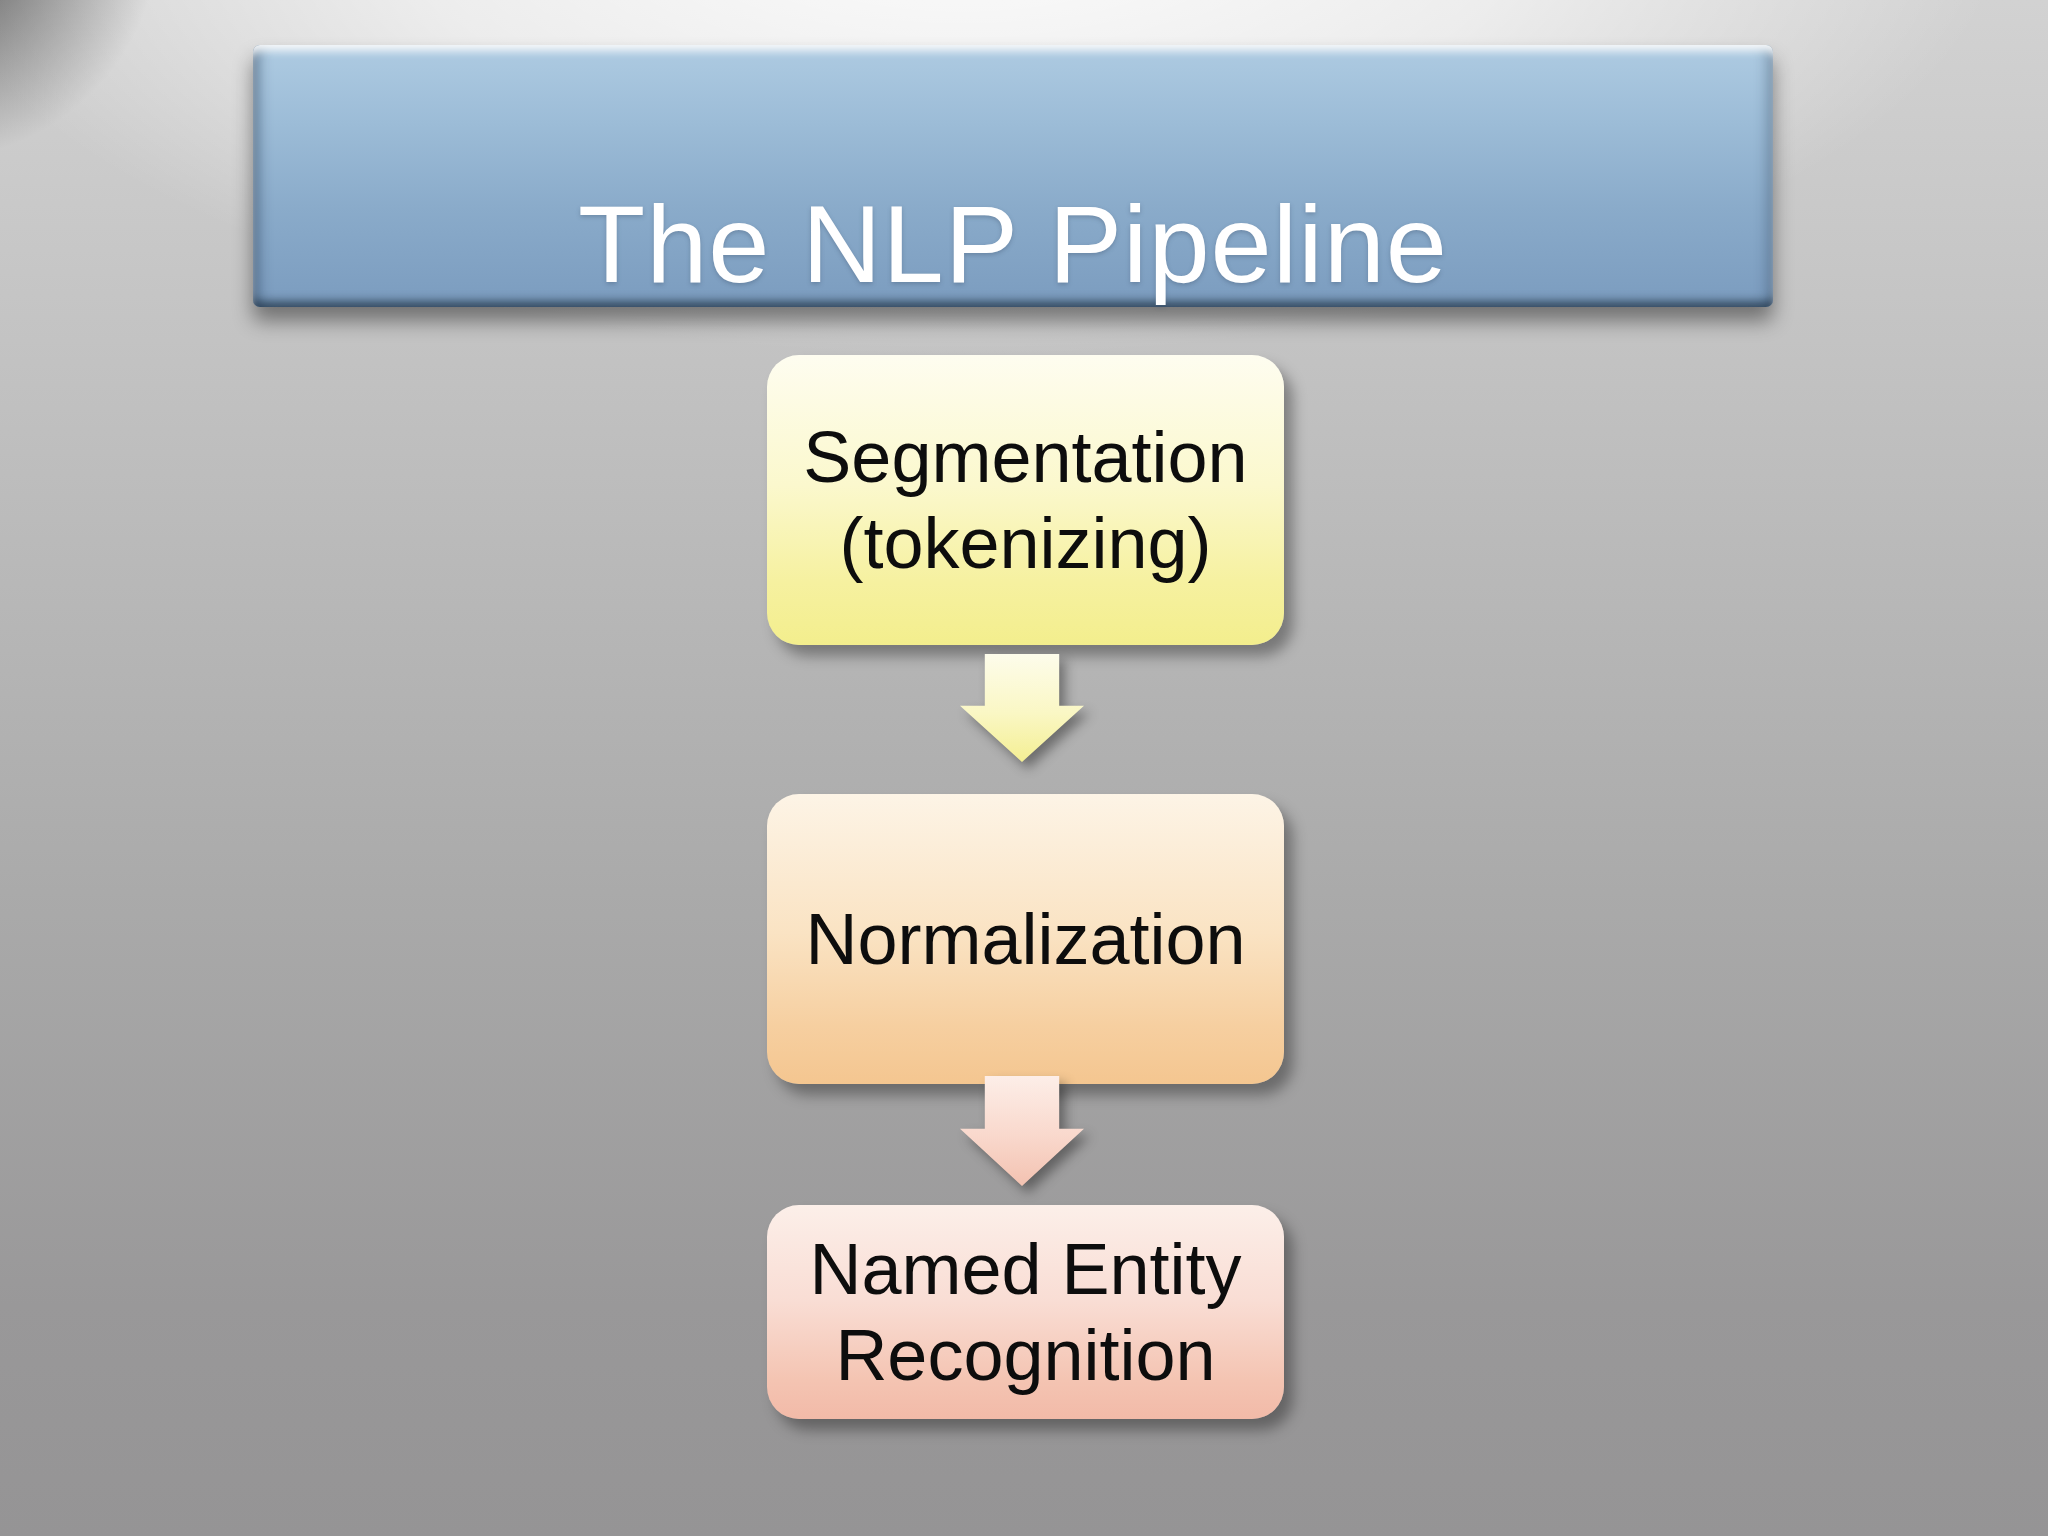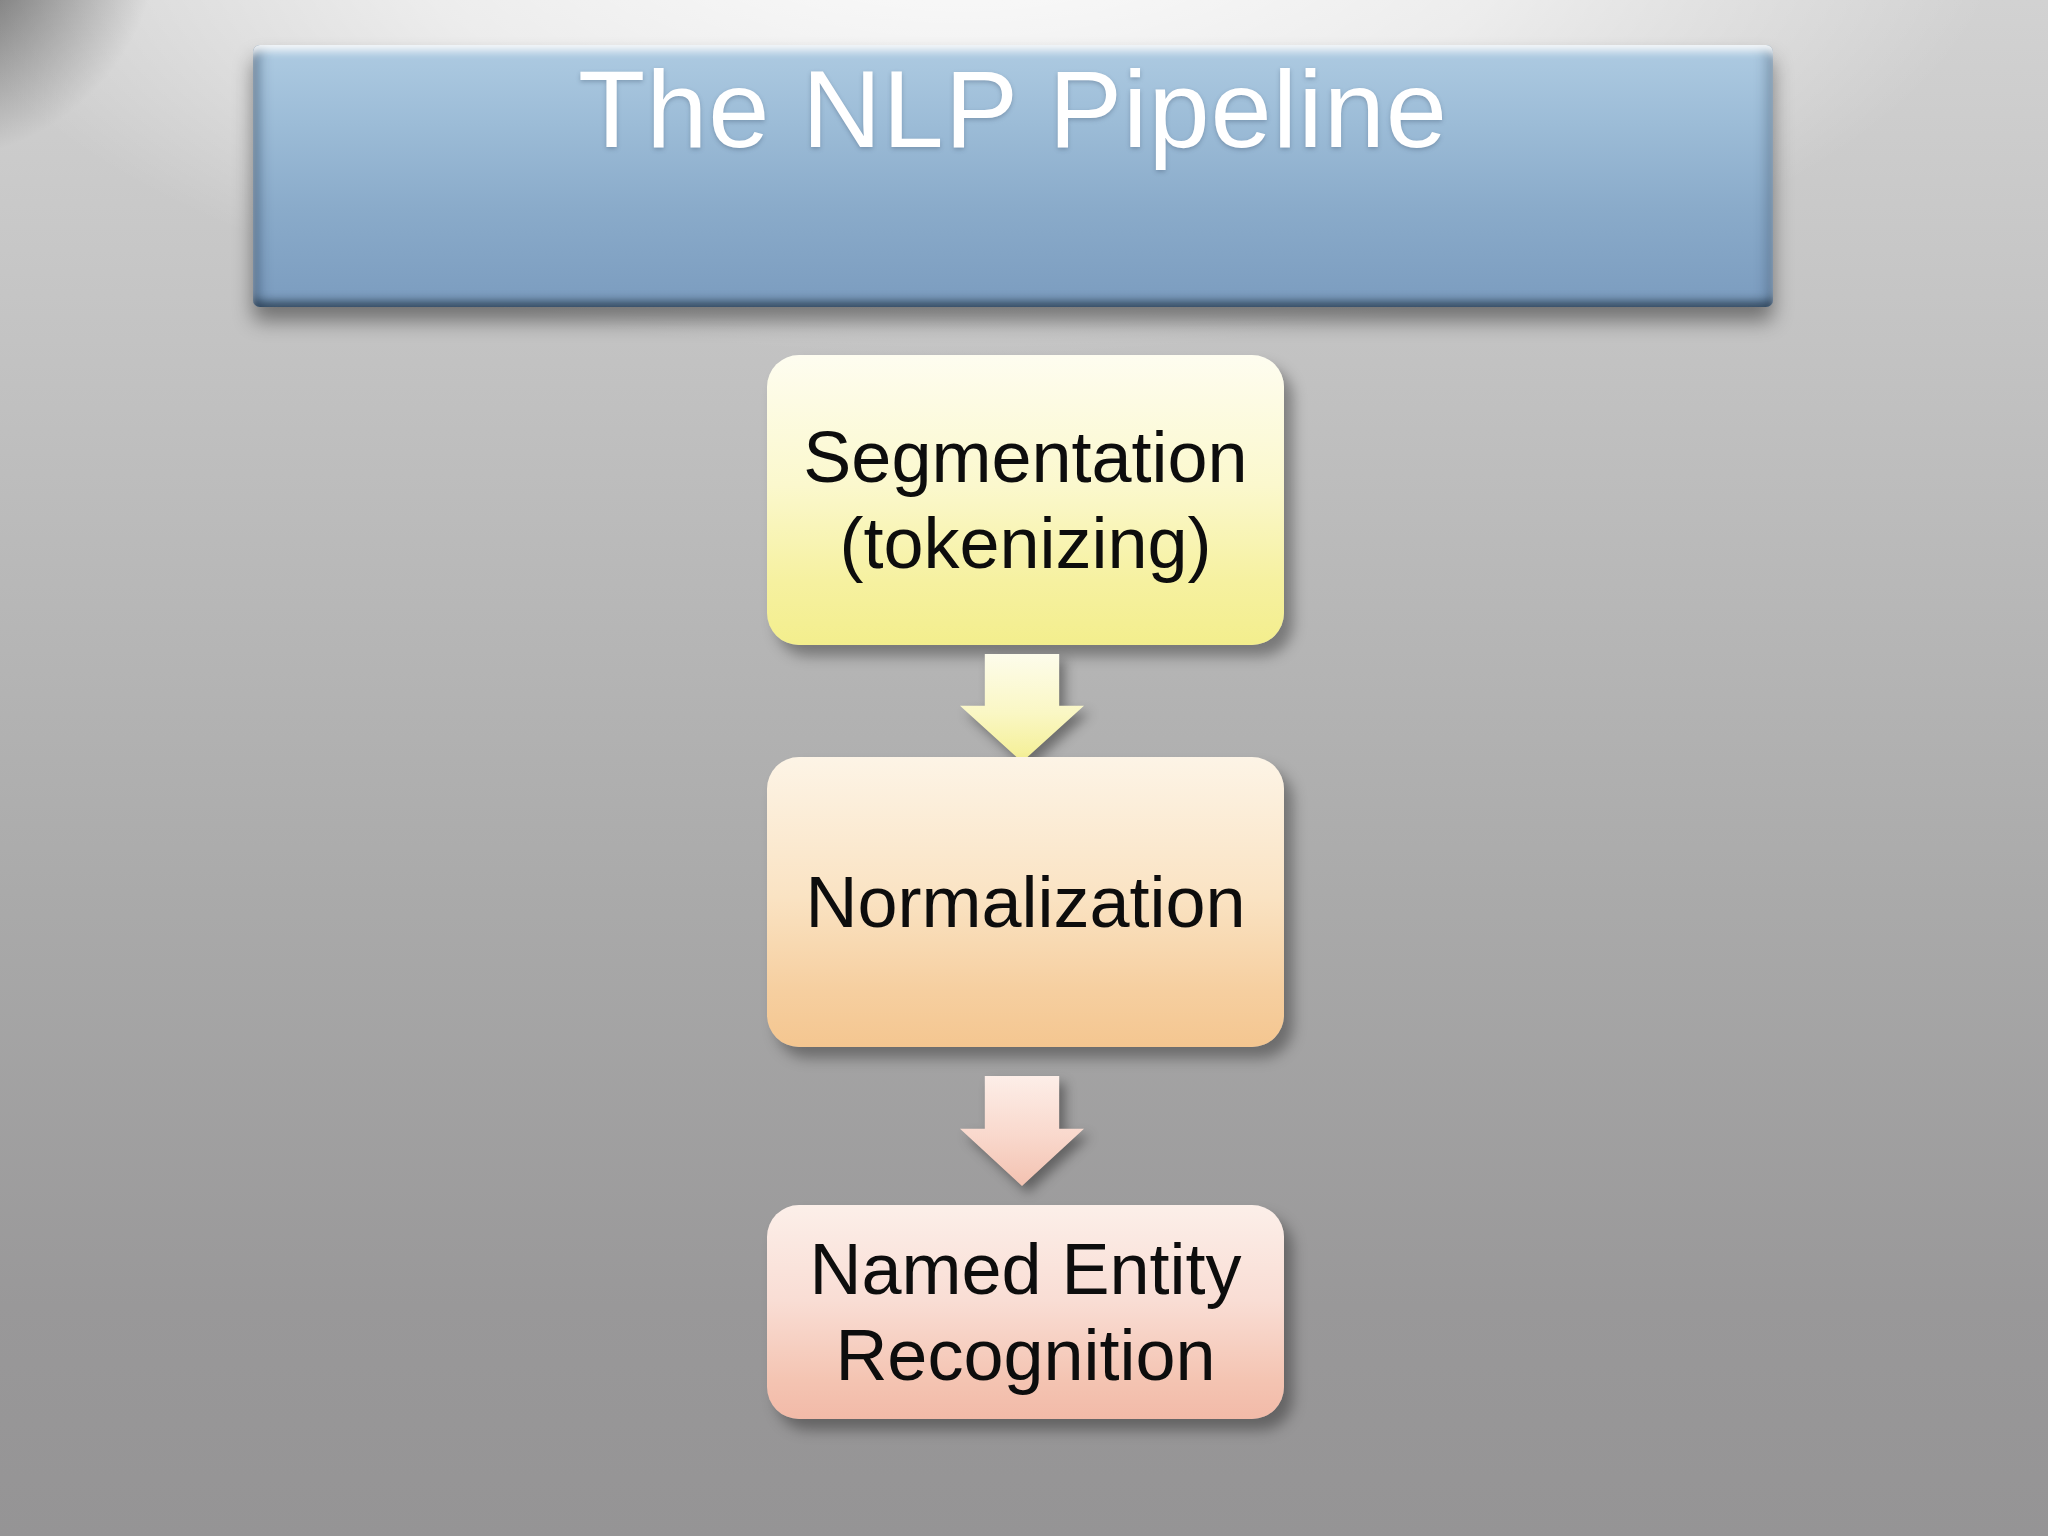--- a/index.html
+++ b/index.html
@@ -28,21 +28,21 @@
     height: 262px;
     border-radius: 7px;
     background: linear-gradient(180deg, #aecbe2 0%, #9cbcd7 30%, #8aabca 62%, #7b9cbf 100%);
     box-shadow:
       0 14px 20px rgba(0,0,0,0.42),
       inset 0 9px 9px -3px rgba(255,255,255,0.92),
       inset 12px 0 14px -7px rgba(35,55,78,0.55),
       inset -12px 0 14px -7px rgba(35,55,78,0.40),
       inset 0 -11px 10px -5px rgba(22,38,54,0.62);
     display: flex;
-    align-items: flex-start;
+    align-items: flex-end;
     justify-content: center;
   }
   .banner-title {
     color: #ffffff;
     font-size: 110px;
     font-weight: normal;
     letter-spacing: 1px;
     text-shadow: 0 2px 4px rgba(60,80,105,0.35);
     white-space: nowrap;
   }
@@ -64,21 +64,21 @@
     line-height: 1.2;
     color: #0d0d0d;
     padding: 0 18px;
   }
   .box-segmentation {
     top: 355px;
     height: 290px;
     background: linear-gradient(180deg, #fefdf0 0%, #fbf8cd 45%, #f6f1a0 78%, #f3ee8d 100%);
   }
   .box-normalization {
-    top: 757px;
+    top: 794px;
     height: 290px;
     background: linear-gradient(180deg, #fdf4e6 0%, #fae3c3 48%, #f6cfa0 80%, #f4c690 100%);
   }
   .box-ner {
     top: 1205px;
     height: 214px;
     background: linear-gradient(180deg, #fcefe9 0%, #f9ddd4 45%, #f4c4b2 82%, #f2baa8 100%);
   }
 
   

